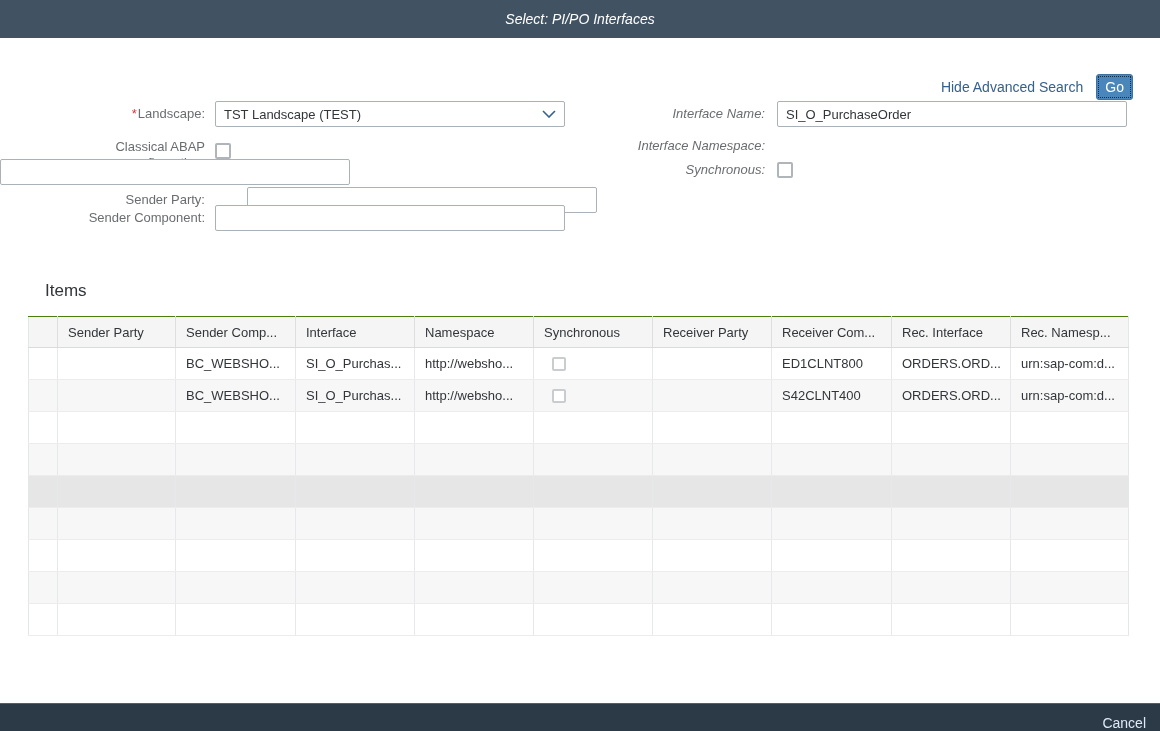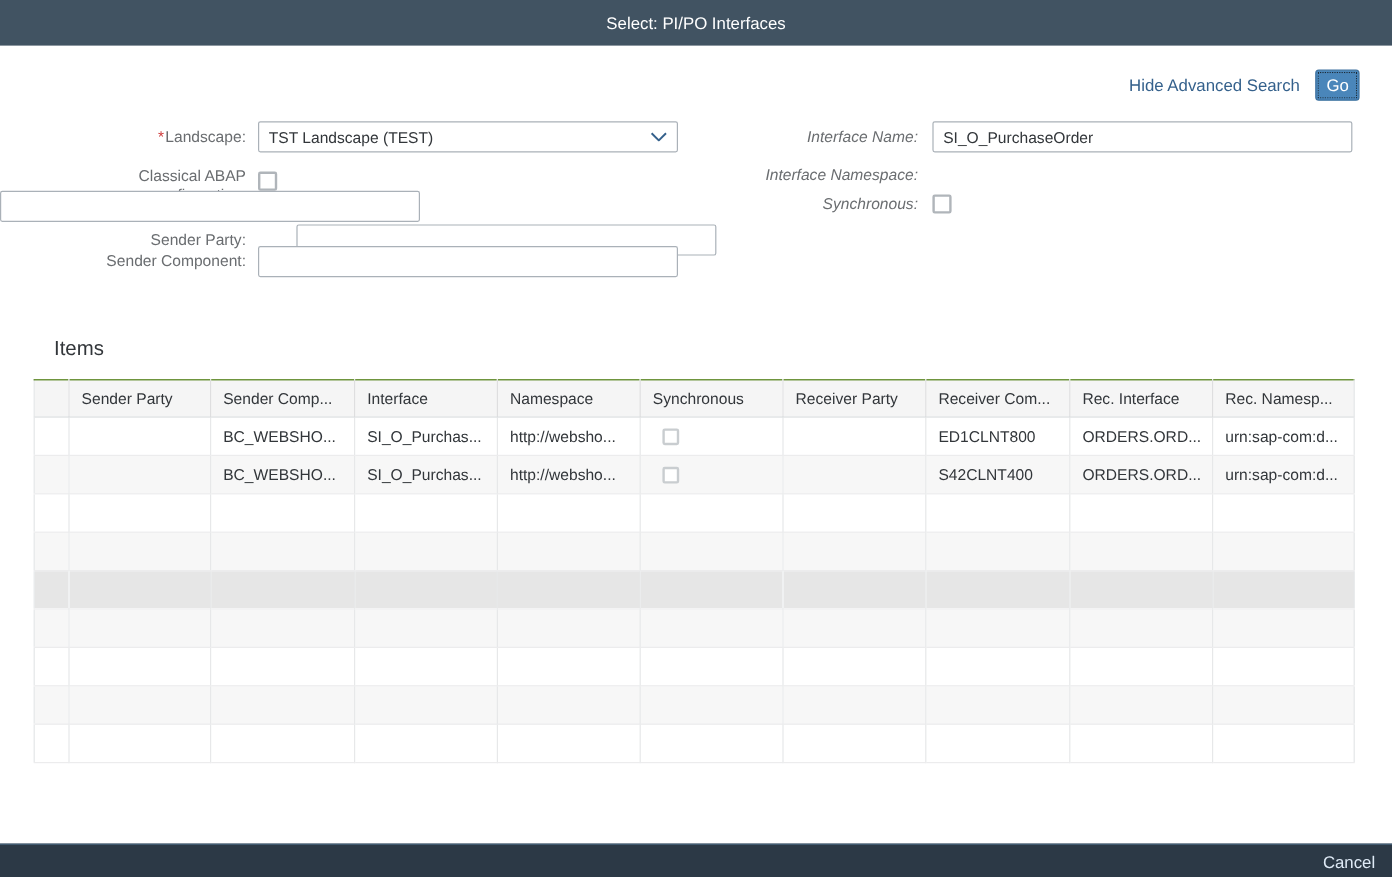--- a/index.html
+++ b/index.html
@@ -5,24 +5,24 @@
   * { margin:0; padding:0; box-sizing:border-box; }
   html,body { width:1160px; height:731px; }
   body {
     font-family: "Liberation Sans", "DejaVu Sans", sans-serif;
     background:#ffffff; color:#32363a; overflow:hidden; position:relative;
   }
   .titlebar {
     position:absolute; top:0; left:0; width:1160px; height:38px;
     background:#415362; display:flex; align-items:center; justify-content:center;
   }
-  .titlebar span { color:#ffffff; font-size:14px; }
+  .titlebar span { color:#ffffff; font-size:14px;font-style:italic; }
 
   .controls {
-    position:absolute; top:58px; right:27px; height:25px;
+    position:absolute; top:74px; right:27px; height:25px;
     display:flex; align-items:center; gap:13px;
   }
   .link { color:#35618c; font-size:14px; text-decoration:none; cursor:pointer; }
   .go-btn {
     background:#4a86ba; color:#ffffff; font-size:14px; line-height:1;
     border:1px solid #3d719f; border-radius:3px; padding:5px 8px;
     outline:1px dotted #1d2b36; outline-offset:-3px; cursor:pointer;
     font-family:inherit;
   }
 
@@ -68,21 +68,21 @@
     border-right:1px solid #e7e8e9; border-bottom:1px solid #ececed;
     overflow:hidden; white-space:nowrap; background-clip:padding-box;
   }
   .items-table tbody tr:nth-child(even) { background:#f7f7f7; }
   .items-table tbody tr.row-active { background:#e6e6e6; }
   .items-table th:last-child, .items-table td:last-child { border-right:none; }
 
   .footer {
     position:absolute; left:0; bottom:0; width:1160px; height:28px;
     background:#2c3946; border-top:1px solid #47637c;
-    display:flex; align-items:center; justify-content:flex-end; padding-right:14px;
+    display:flex; align-items:flex-end; justify-content:flex-end; padding-right:14px;
   }
   .footer a { color:#dfeaf6; font-size:14px; text-decoration:none; cursor:pointer; }
 </style>
 </head>
 <body>
 
 <div>
 
   <header class="titlebar">
     <span>Select: PI/PO Interfaces</span>

